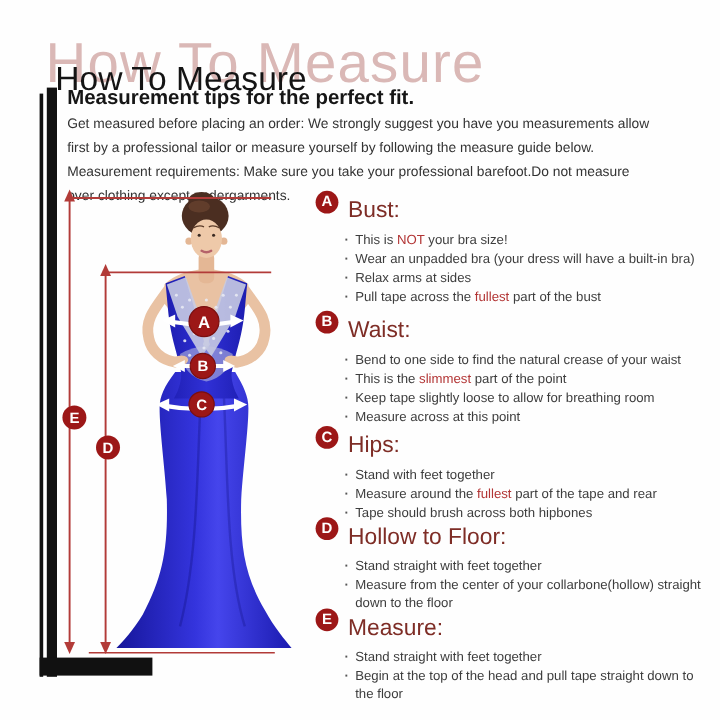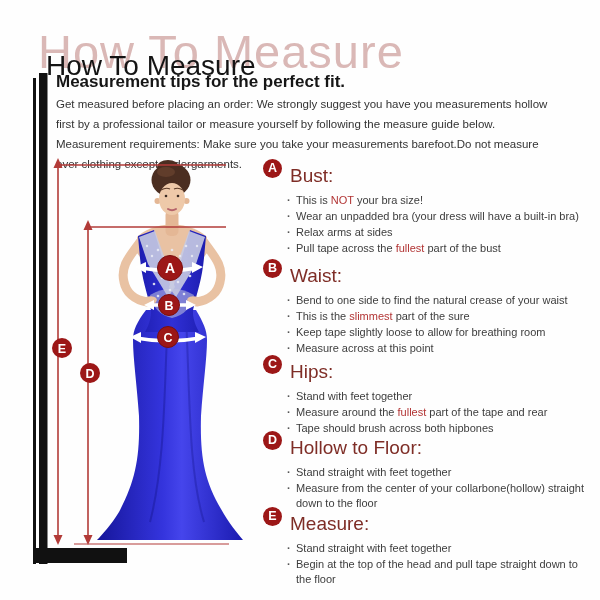--- a/index.html
+++ b/index.html
@@ -46,23 +46,23 @@
 </style>
 </head>
 <body>
 
 <div class="screen">
 
   <div class="watermark">How To Measure</div>
   <div class="main-title">How To Measure</div>
   <div class="subtitle">Measurement tips for the perfect fit.</div>
   <div class="intro">
-    <div>Get measured before placing an order: We strongly suggest you have you measurements hollow</div>
+    <div>Get measured before placing an order: We strongly suggest you have you measurements allow</div>
     <div>first by a professional tailor or measure yourself by following the measure guide below.</div>
-    <div>Measurement requirements: Make sure you take your measurements barefoot.Do not measure</div>
+    <div>Measurement requirements: Make sure you take your professional barefoot.Do not measure</div>
     <div>over clothing except undergarments.</div>
   </div>
 
   <svg class="diagram" width="260" height="520" viewBox="0 0 260 520">
     <defs>
       <linearGradient id="dressGrad" x1="0" y1="0" x2="1" y2="0">
         <stop offset="0" stop-color="#16169a"></stop>
         <stop offset="0.45" stop-color="#3434dd"></stop>
         <stop offset="0.58" stop-color="#4545ec"></stop>
         <stop offset="1" stop-color="#1b1bb0"></stop>
@@ -194,21 +194,21 @@
     </ul>
   </div>
 
   <div class="section" style="top:249px">
     <div class="sec-head">
       <div class="letter-circle">B</div>
       <div class="sec-title">Waist:</div>
     </div>
     <ul class="bullets">
       <li><span>Bend to one side to find the natural crease of your waist</span></li>
-      <li><span>This is the </span><span class="red-word">slimmest</span><span> part of the sure</span></li>
+      <li><span>This is the </span><span class="red-word">slimmest</span><span> part of the point</span></li>
       <li><span>Keep tape slightly loose to allow for breathing room</span></li>
       <li><span>Measure across at this point</span></li>
     </ul>
   </div>
 
   <div class="section" style="top:345px">
     <div class="sec-head">
       <div class="letter-circle">C</div>
       <div class="sec-title">Hips:</div>
     </div>

